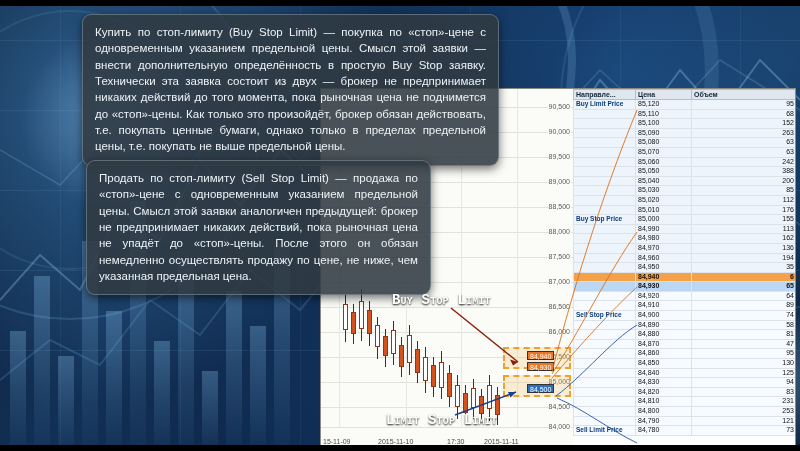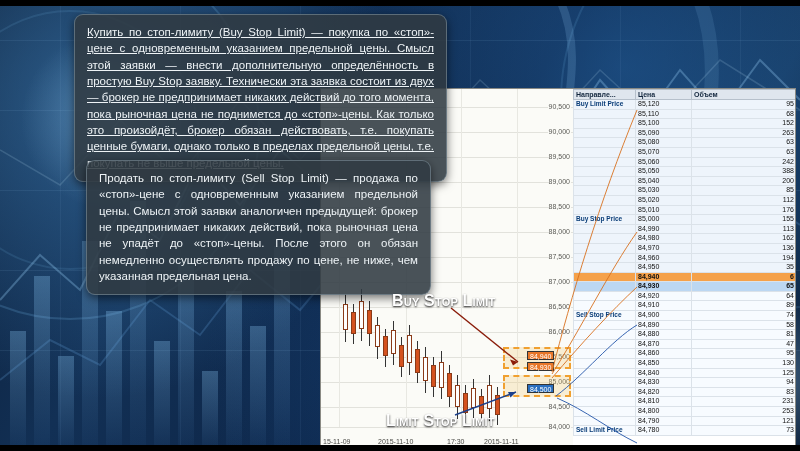--- a/index.html
+++ b/index.html
@@ -48,21 +48,21 @@
     background:rgba(48,58,66,.88);
     border:1px solid rgba(150,170,185,.45);
     border-radius:9px;
     color:#eef3f6;
     padding:9px 12px 10px 12px;
     box-shadow:0 3px 10px rgba(0,0,0,.55);
     font-size:11.5px;
     line-height:1.42;
     text-align:justify;
   }
-  #panel1 { left:74px; top:14px; width:373px;text-decoration:underline; }
+  #panel1 { left:82px; top:14px; width:417px; }
   #panel2 { left:86px; top:160px; width:345px; }
 
   
   #chartwin {
     position:absolute; left:320px; top:88px; width:476px; height:358px;
     z-index:20; background:#f2f2ee; border:1px solid #8a8a84;
     overflow:hidden;
   }
   #pricechart {
     position:absolute; left:0; top:0; width:252px; height:358px;
@@ -111,22 +111,22 @@
   .pricetag.blue   { background:#2b6fbf; }
 
   .hl-box {
     position:absolute; z-index:25;
     border:2px dashed #f0a030; background:rgba(240,200,120,.28);
   }
 
   
   .annot {
     position:absolute; z-index:35; color:#ffffff; font-weight:bold;
-    font-size:16px; text-shadow:0 1px 2px rgba(0,0,0,.9);
-    font-variant:small-caps; letter-spacing:.2px; white-space:nowrap;
+    font-size:14px; text-shadow:0 1px 2px rgba(0,0,0,.9);
+    font-variant:small-caps; letter-spacing:.2px; white-space:nowrap;font-family:Liberation Mono, monospace;
   }
   #svg-annot { position:absolute; left:0; top:0; width:800px; height:451px; z-index:34; pointer-events:none; }
 </style>
 </head>
 <body>
 
 <div id="bg">
   <div class="hline" style="top:40px"></div>
   <div class="hline" style="top:110px"></div>
   <div class="hline" style="top:190px"></div>

